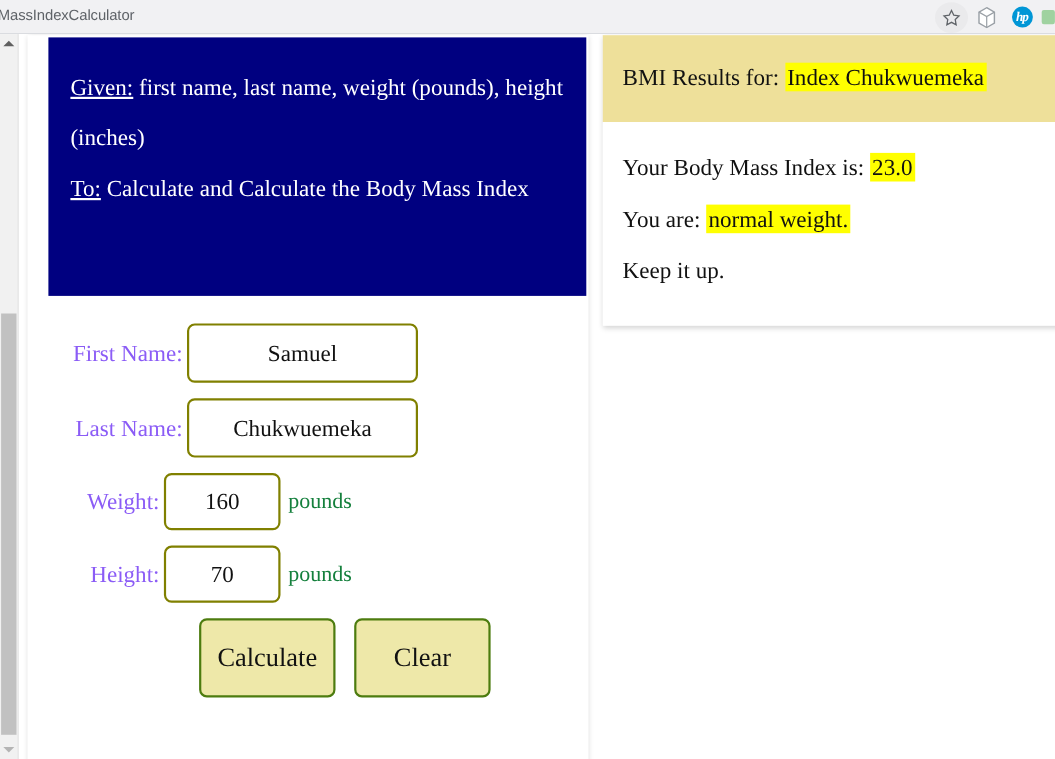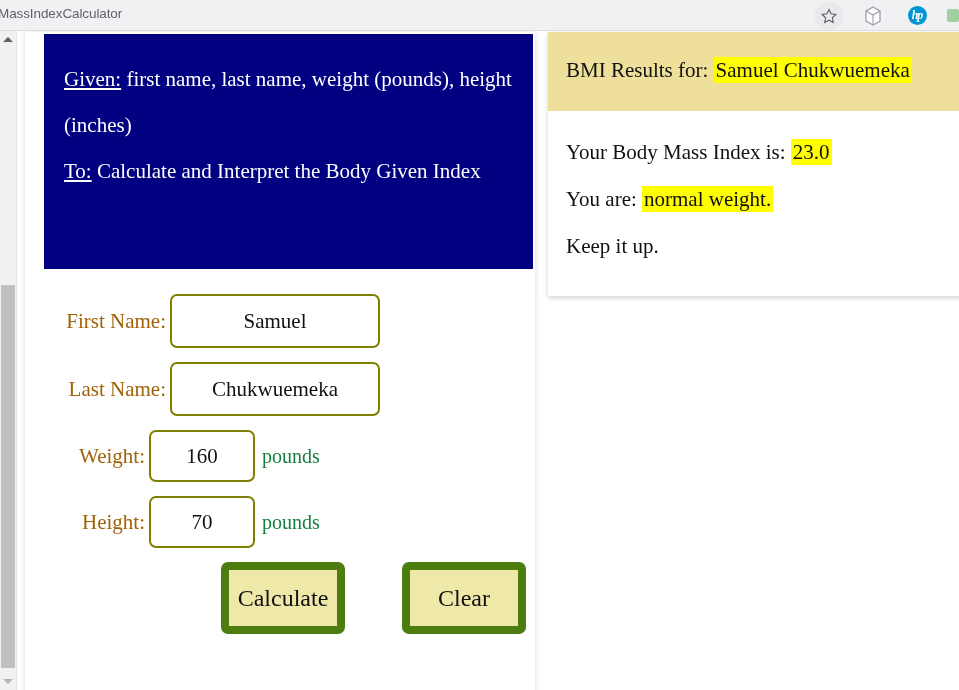--- a/index.html
+++ b/index.html
@@ -36,21 +36,21 @@
     color: #5f6368;
     white-space: nowrap;
     letter-spacing: -0.1px;
   }
   .chrome-icons {
     position: absolute;
     right: 0; top: 0;
     height: 31px;
     display: flex;
     align-items: center;
-    gap: 12px;
+    gap: 0px;
   }
   .chrome-btn {
     width: 32px; height: 31px;
     display: flex;
     align-items: center;
     justify-content: center;
   }
   .star-wrap {
     background: #eaeaec;
     border-radius: 50%;
@@ -158,21 +158,21 @@
     top: 262px;
     width: 489px;
   }
   .frow {
     display: flex;
     align-items: center;
     margin-bottom: 14px;
   }
   .flabel {
     font-size: 21px;
-    color: #a16207;
+    color: #8b5cf6;
     text-align: right;
     white-space: nowrap;
   }
   .flabel.w-name  { width: 122px; }
   .flabel.w-short { width: 101px; font-family: Liberation Serif, serif; }
   .finput {
     box-sizing: border-box;
     border: 2px solid #808000;
     border-radius: 7px;
     background: #ffffff;
@@ -202,28 +202,27 @@
     display: flex;
     margin-top: 10px;
     margin-left: 137px;
     gap: 17px;
   }
   .fbtn {
     box-sizing: border-box;
     width: 124px;
     height: 72px;
     background: #eee8a9;
-    border: 8px solid #4d7c0f;
+    border: 2px solid #4d7c0f;
     border-radius: 7px;
     font-family: "Liberation Serif", "DejaVu Serif", serif;
     font-size: 24px;
     color: #111111;
     cursor: pointer;
     padding: 0;
-    margin-left: 40px;
   }
 
   
   .results-card {
     position: absolute;
     left: 548px; top: 1px;
     width: 430px;
     background: #ffffff;
     box-shadow: 0 2px 5px rgba(0,0,0,0.18);
     z-index: 5;
@@ -282,21 +281,21 @@
 
   <div class="viewport">
 
     <div class="left-card">
 
       <div class="prompt-box">
         <div class="prompt-line">
           <u>Given:</u><span> first name, last name, weight (pounds), height (inches)</span>
         </div>
         <div class="prompt-line">
-          <u>To:</u><span> Calculate and Interpret the Body Given Index</span>
+          <u>To:</u><span> Calculate and Calculate the Body Mass Index</span>
         </div>
       </div>
 
       <div class="form-area">
 
         <div class="frow">
           <div class="flabel w-name">First Name:</div>
           <input class="finput name" type="text" value="Samuel" style="">
         </div>
 
@@ -320,21 +319,21 @@
         <div class="btn-row">
           <button class="fbtn">Calculate</button>
           <button class="fbtn">Clear</button>
         </div>
 
       </div>
     </div>
 
     <div class="results-card">
       <div class="results-head">
-        <span>BMI Results for: </span><span class="hl">Samuel Chukwuemeka</span>
+        <span>BMI Results for: </span><span class="hl">Index Chukwuemeka</span>
       </div>
       <div class="results-body">
         <div class="rline">
           <span>Your Body Mass Index is: </span><span class="hl">23.0</span>
         </div>
         <div class="rline">
           <span>You are: </span><span class="hl">normal weight.</span>
         </div>
         <div class="rline">Keep it up.</div>
       </div>

